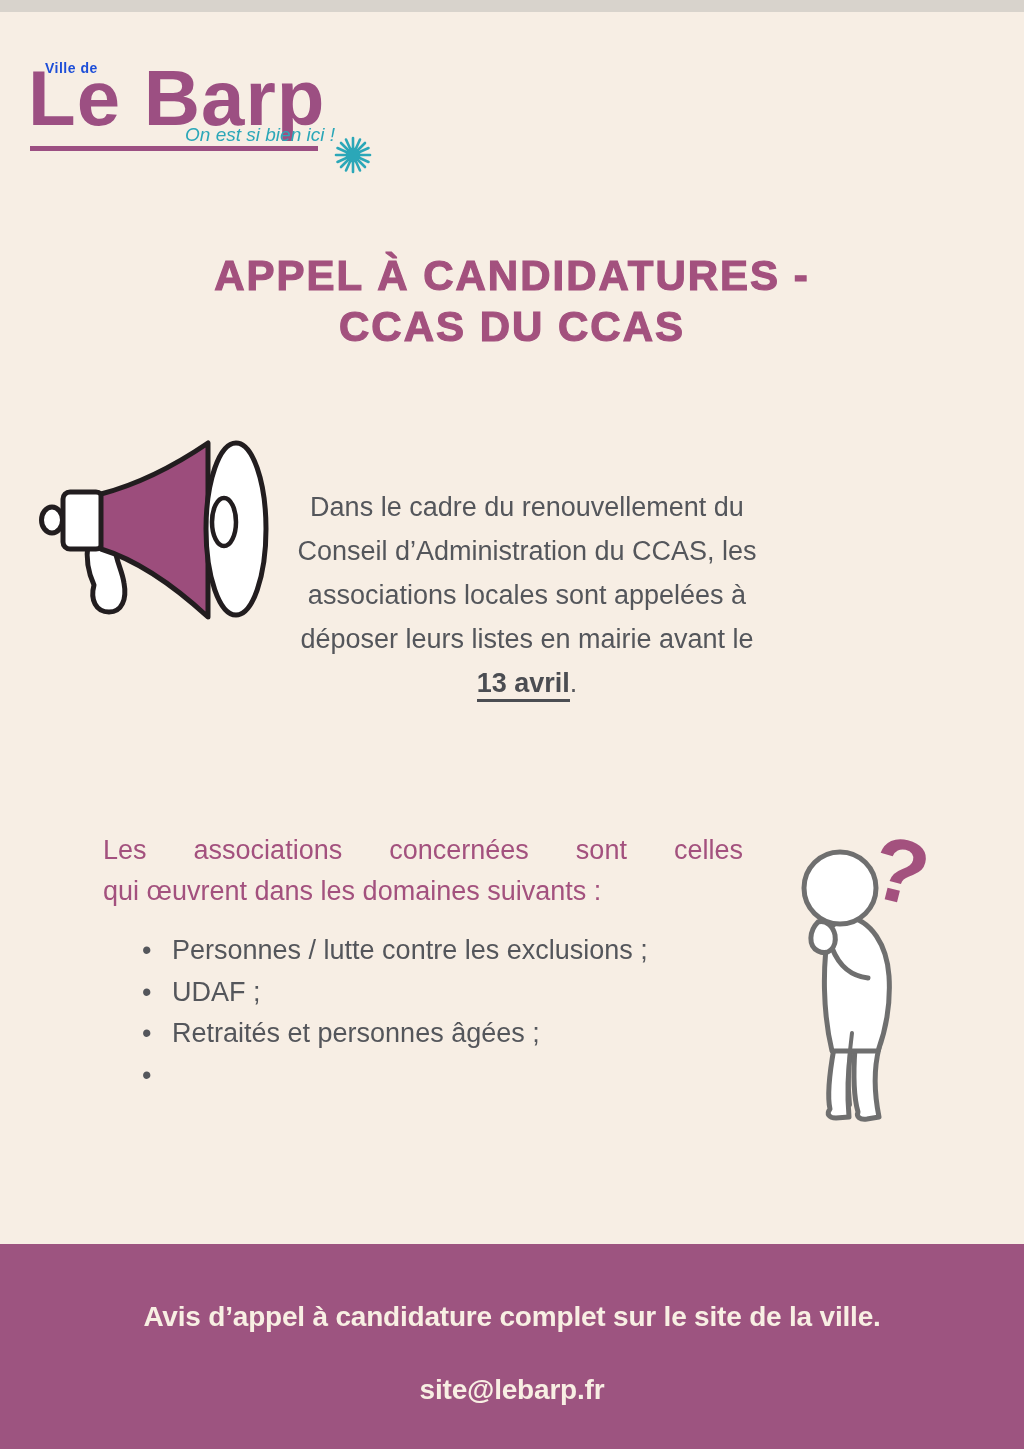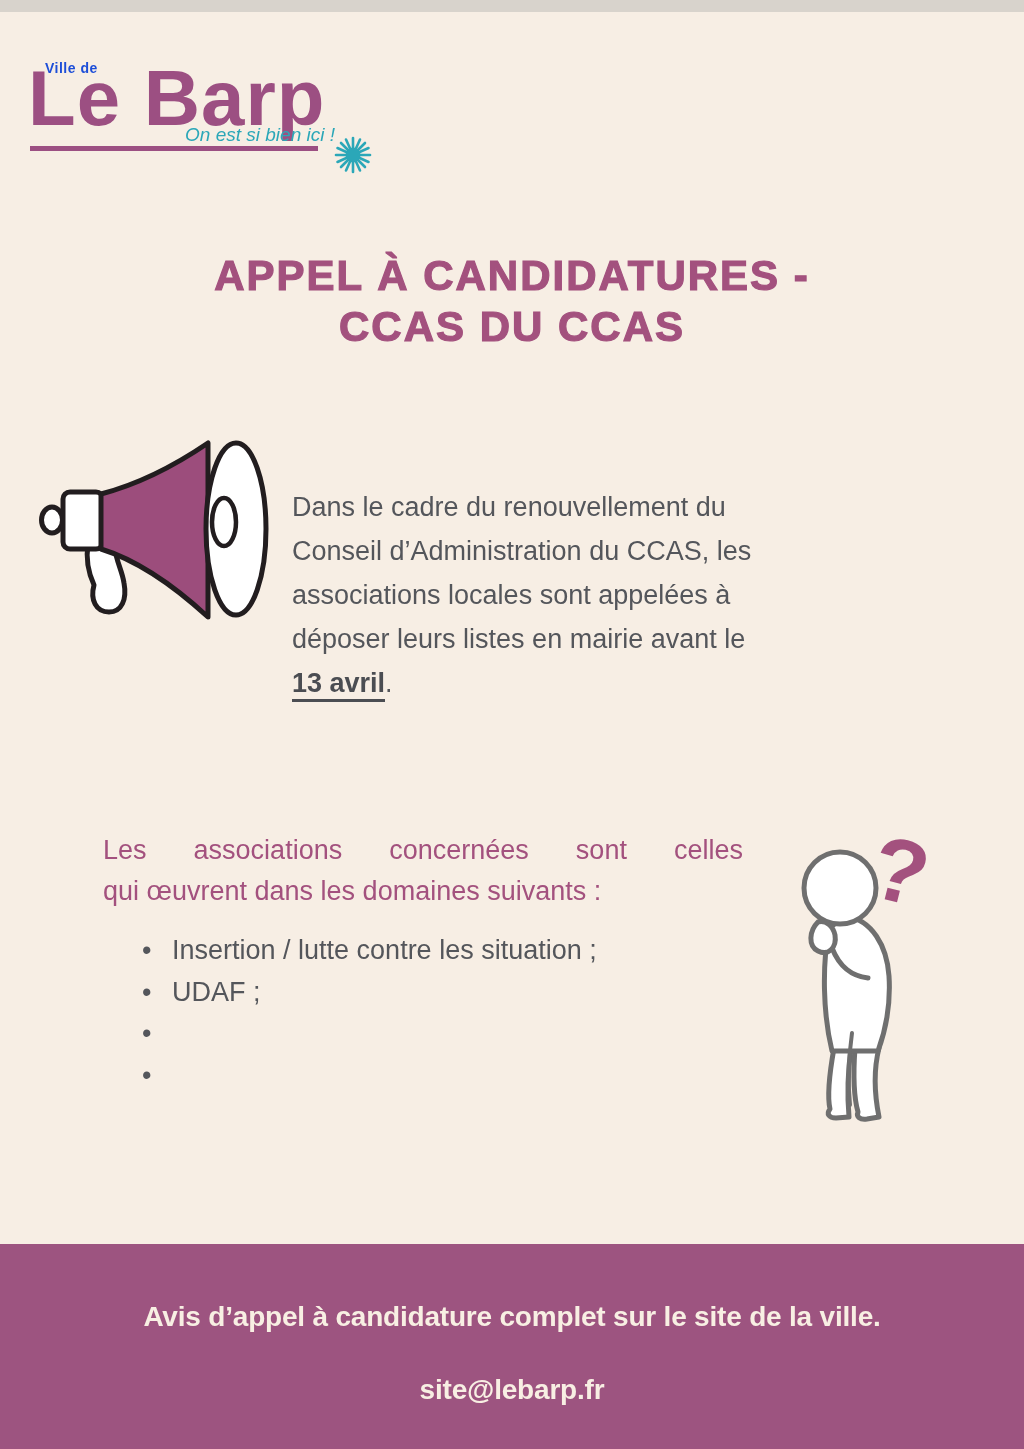--- a/index.html
+++ b/index.html
@@ -35,21 +35,21 @@
     position:absolute;left:0;top:238px;width:1024px;
     text-align:center;color:#a3517e;
     font-size:42px;line-height:51px;font-weight:bold;
     letter-spacing:2px;
     -webkit-text-stroke:1.2px #a3517e;
   }
   
   .megaphone{position:absolute;left:38px;top:423px;width:240px;height:192px;}
   .intro{
     position:absolute;left:292px;top:446px;width:470px;
-    text-align:left;color:#54565b;
+    text-align:center;color:#54565b;
     font-size:27px;line-height:44px;
   }
   .deadline{
     font-weight:bold;color:#4b4d52;
     border-bottom:3px solid #4b4d52;padding-bottom:1px;
   }
   
   .domains-heading{
     position:absolute;left:103px;top:818px;width:640px;
     color:#a3517e;font-size:27px;line-height:41px;font-weight:normal;
@@ -113,28 +113,29 @@
   <p class="intro"><span>Dans le cadre du renouvellement du Conseil d’Administration du CCAS, les associations locales sont appelées à déposer leurs listes en mairie avant le </span><strong class="deadline">13 avril</strong><span>.</span></p>
 
   <div class="domains-heading">
     <div class="just">Les associations concernées sont celles</div>
     <div>qui œuvrent dans les domaines suivants :</div>
   </div>
 
   <div class="bullets">
     <div class="bullet-row">
       <span class="bullet-dot">•</span>
-      <span>Insertion / lutte contre les situation ;</span>
+      <span>Personnes / lutte contre les exclusions ;</span>
     </div>
     <div class="bullet-row">
       <span class="bullet-dot">•</span>
       <span>UDAF ;</span>
     </div>
     <div class="bullet-row">
       <span class="bullet-dot">•</span>
+      <span>Retraités et personnes âgées ;</span>
     </div>
     <div class="bullet-row">
       <span class="bullet-dot">•</span>
     </div>
   </div>
 
   <svg class="person" viewBox="0 0 162 312">
     <text x="112" y="84" font-size="90" font-weight="bold" fill="#a3517e" text-anchor="middle" transform="rotate(14 112 54)" font-family="Liberation Sans, sans-serif">?</text>
     <g fill="#ffffff" stroke="#6f6f6f" stroke-width="5" stroke-linejoin="round" stroke-linecap="round">
       <path d="M 46,230 C 41,258 39,278 42,291 C 38,296 41,300 48,300 L 61,299 C 59,276 60,252 63,230 Z"></path>

